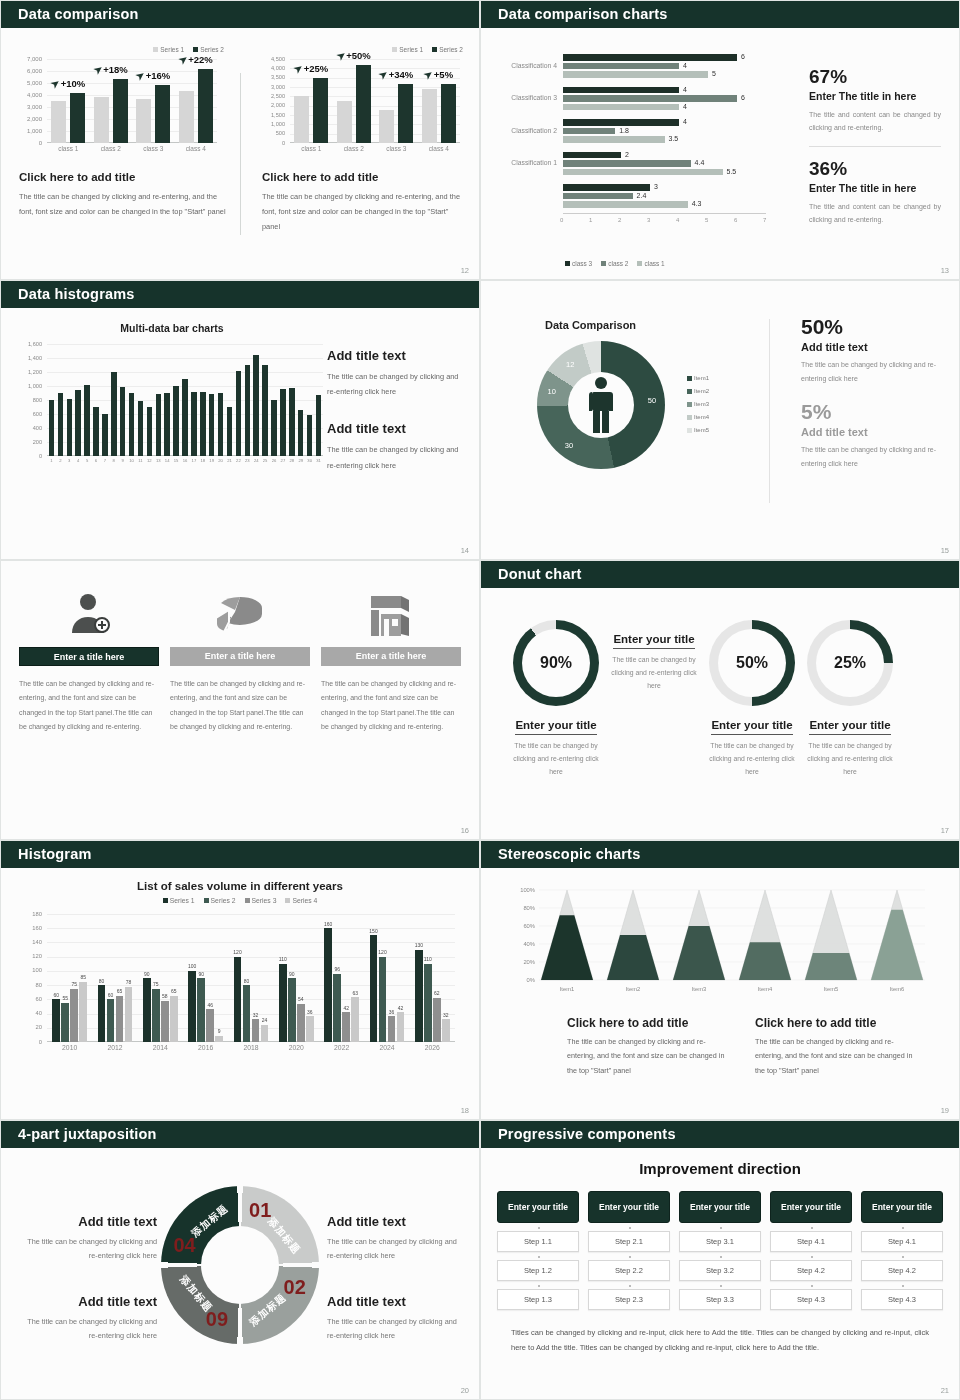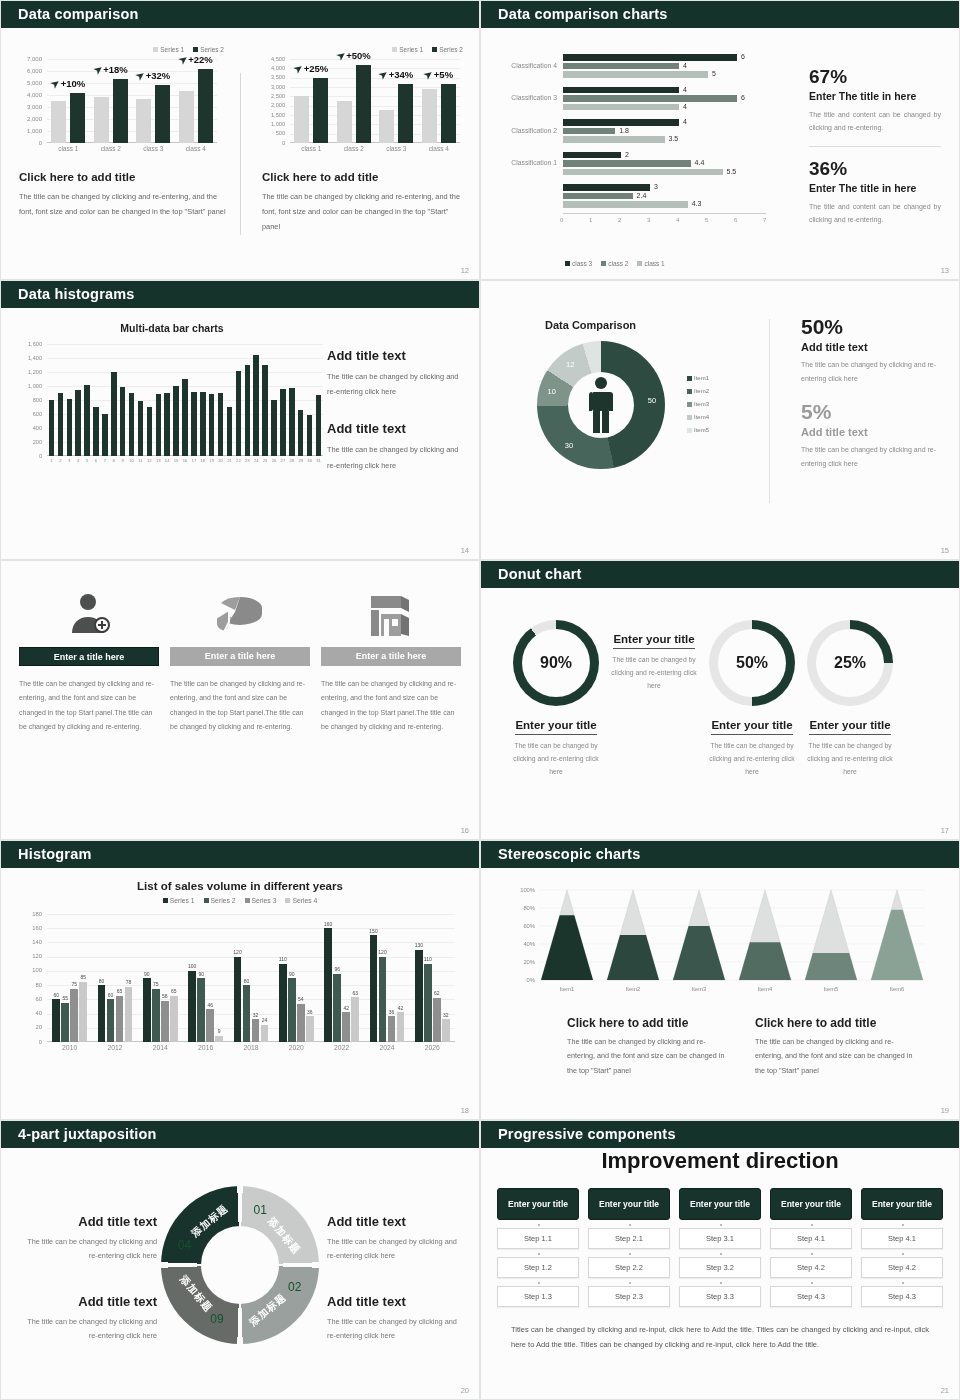--- a/index.html
+++ b/index.html
@@ -86,28 +86,28 @@
   .c19{margin:12px 0 0 24px}
   .blocks19{display:flex;gap:28px;padding-left:86px;margin-top:10px}
   .blocks19>div{width:160px}
   .b19t{font-weight:bold;font-size:12px;color:#1f1f1f}
   .b19b{font-size:7.2px;color:#666;line-height:2;margin-top:5px}
   
   .s20body{position:relative;height:250px}
   .r20{position:absolute;left:160px;top:38px;width:158px;height:158px}
   .r20bg{position:absolute;inset:0;border-radius:50%}
   .r20hole{position:absolute;inset:40px;background:#fcfcfc;border-radius:50%}
-  .segnum{position:absolute;font-weight:normal;font-size:12px;color:#14532d;transform:translate(-50%,-50%);z-index:2}
+  .segnum{position:absolute;font-weight:bold;font-size:20px;color:#7f1d1d;transform:translate(-50%,-50%);z-index:2}
   .segzh{position:absolute;font-weight:bold;font-size:10px;letter-spacing:1px;color:#fff;white-space:nowrap;z-index:2}
   .s20blk{position:absolute;width:138px}
   .s20blk .blk-title{font-size:13px}
   .s20blk .blk-body{font-size:7.3px;color:#777;line-height:1.9}
   .tr-al{text-align:right}
   
-  .h21{text-align:center;font-weight:bold;font-size:22px;color:#151515;margin-top:0}
+  .h21{text-align:center;font-weight:bold;font-size:15px;color:#151515;margin-top:12px}
   .cols21{display:flex;justify-content:center;gap:9px;margin-top:14px}
   .c21{width:82px}
   .c21h{background:#17332b;border:1px solid #0e231d;border-radius:3px;color:#fff;font-weight:bold;font-size:8.5px;text-align:center;padding:10px 2px}
   .c21s{background:#fff;border:1px solid #d7d7d7;box-shadow:0 1px 1px rgba(0,0,0,.05);font-size:7.5px;color:#555;text-align:center;padding:5px 0;margin-top:8px;position:relative}
   .c21s::before{content:"";position:absolute;top:-5px;left:50%;width:2px;height:2px;background:#bbb}
   .f21{margin:15px 30px 0;font-size:7.5px;color:#555;line-height:2;text-align:justify}
 </style>
 </head>
 <body>
 
@@ -146,21 +146,21 @@
               <div class="bar" style="left: 46.75px; top: 38.4px; width: 15px; height: 45.6px; background: rgb(214, 214, 214);"></div>
               <div class="bar" style="left: 65.75px; top: 20.4px; width: 15px; height: 63.6px; background: rgb(29, 53, 45);"></div>
               <div class="ann" style="left: 42.5px; top: 5.4px; width: 42.5px;">
                 <span class="arr">➤</span>
                 <span>+18%</span>
               </div>
               <div class="bar" style="left: 89.25px; top: 39.6px; width: 15px; height: 44.4px; background: rgb(214, 214, 214);"></div>
               <div class="bar" style="left: 108.25px; top: 26.4px; width: 15px; height: 57.6px; background: rgb(29, 53, 45);"></div>
               <div class="ann" style="left: 85px; top: 11.4px; width: 42.5px;">
                 <span class="arr">➤</span>
-                <span>+32%</span>
+                <span>+16%</span>
               </div>
               <div class="bar" style="left: 131.75px; top: 32.4px; width: 15px; height: 51.6px; background: rgb(214, 214, 214);"></div>
               <div class="bar" style="left: 150.75px; top: 9.6px; width: 15px; height: 74.4px; background: rgb(29, 53, 45);"></div>
               <div class="ann" style="left: 127.5px; top: -5.4px; width: 42.5px;">
                 <span class="arr">➤</span>
                 <span>+22%</span>
               </div>
             </div>
             <div class="yl" style="top: 80.5px; width: 23px; font-size: 6px;">0</div>
             <div class="yl" style="top: 68.5px; width: 23px; font-size: 6px;">1,000</div>

